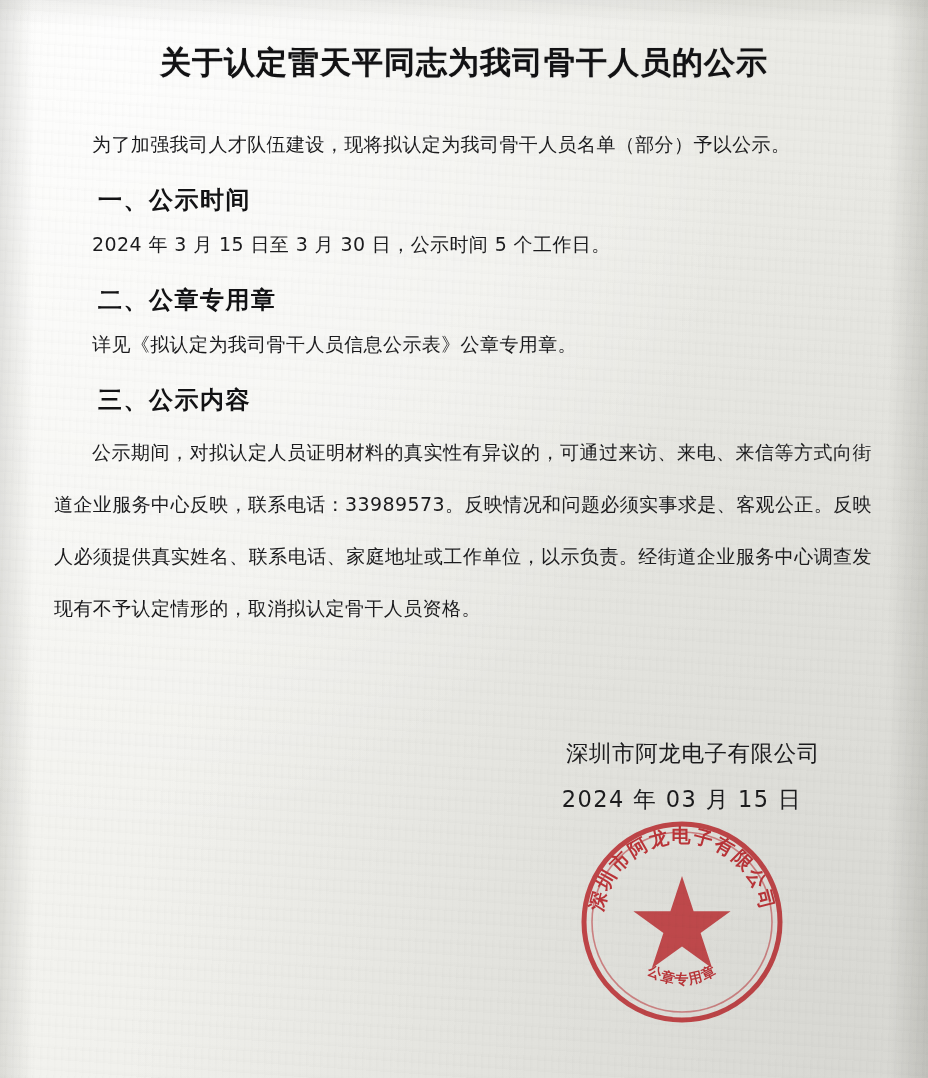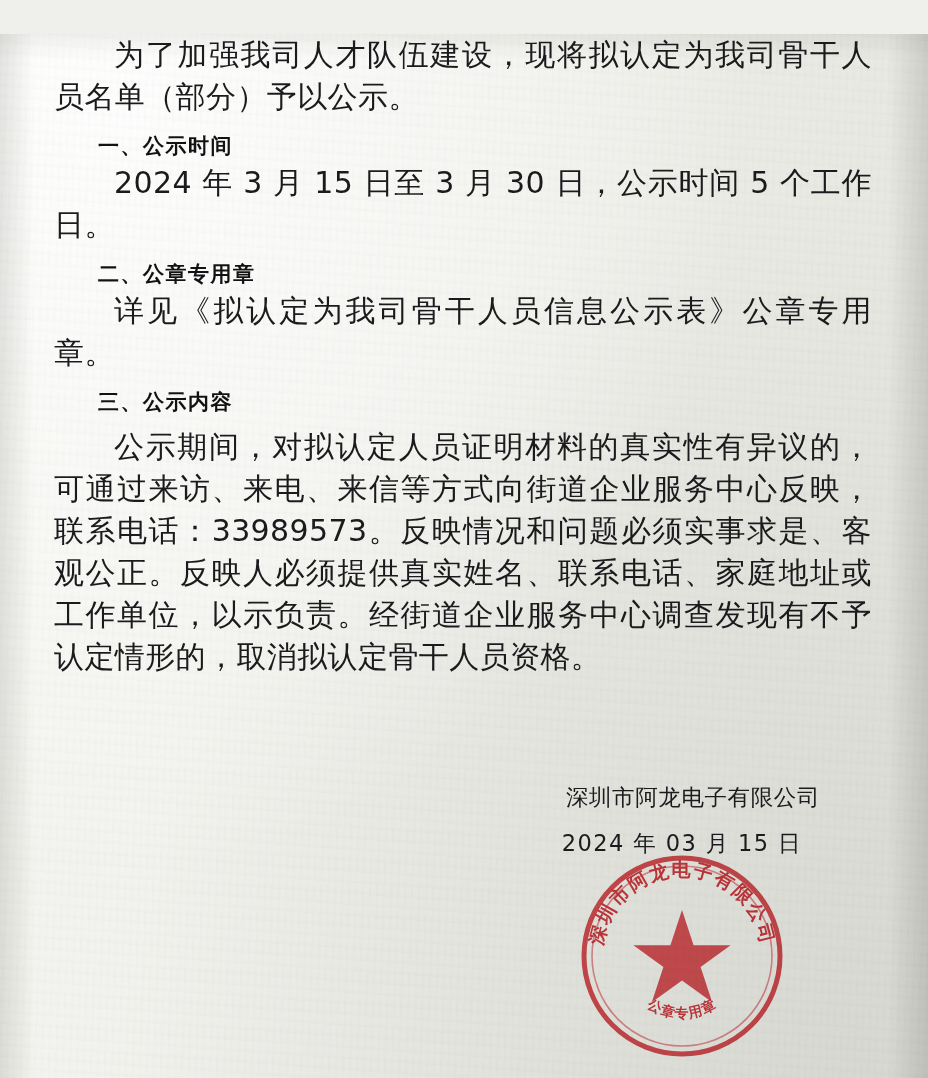--- a/index.html
+++ b/index.html
@@ -63,40 +63,40 @@
     font-family: "DejaVu Serif", "Liberation Serif", serif;
     font-weight: 700;
     font-size: 31px;
     letter-spacing: 1px;
     color: #121214;
     text-shadow: 0 0 1px rgba(0,0,0,0.35);
   }
 
   .para {
     margin: 0;
-    font-size: 30px;
-    line-height: 42px;
+    font-size: 19px;
+    line-height: 52px;
     letter-spacing: 0.4px;
     color: #1b1b1d;
     text-align: justify;
     text-justify: inter-ideograph;
   }
   .indent2 { text-indent: 2em; }
 
   .lead {
     margin-top: 34px;
     padding: 0 12px 0 10px;
   }
 
   .section-head {
     margin: 14px 0 0 0;
     padding-left: 54px;
     font-family: "DejaVu Serif", "Liberation Serif", serif;
     font-weight: 700;
-    font-size: 21px;
+    font-size: 24px;
     letter-spacing: 1.5px;
     color: #121214;
   }
 
   .section-text {
     margin: 2px 0 0 0;
     padding: 0 12px 0 10px;
   }
 
   .block-main {
@@ -149,20 +149,21 @@
     letter-spacing: 1px;
   }
 </style>
 </head>
 <body>
 
 <div id="paper">
 
   <div class="doc-body">
 
+    <h1 class="doc-title">关于认定雷天平同志为我司骨干人员的公示</h1>
 
     <p class="para indent2 lead">为了加强我司人才队伍建设，现将拟认定为我司骨干人员名单（部分）予以公示。</p>
 
     <h2 class="section-head">一、公示时间</h2>
     <p class="para indent2 section-text">2024 年 3 月 15 日至 3 月 30 日，公示时间 5 个工作日。</p>
 
     <h2 class="section-head">二、公章专用章</h2>
     <p class="para indent2 section-text">详见《拟认定为我司骨干人员信息公示表》公章专用章。</p>
 
     <h2 class="section-head">三、公示内容</h2>

